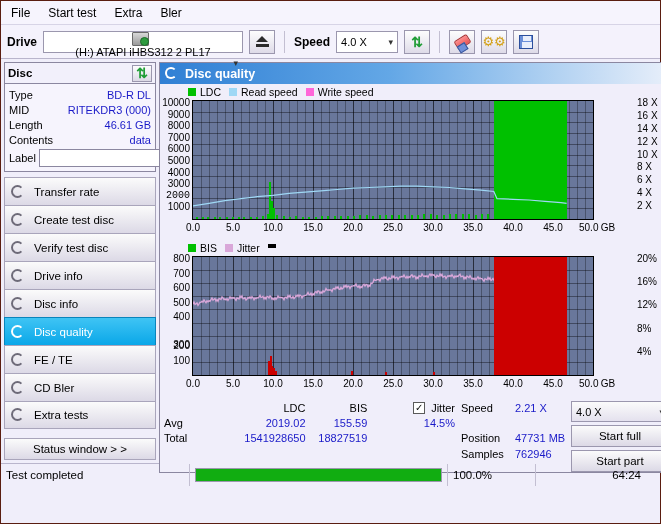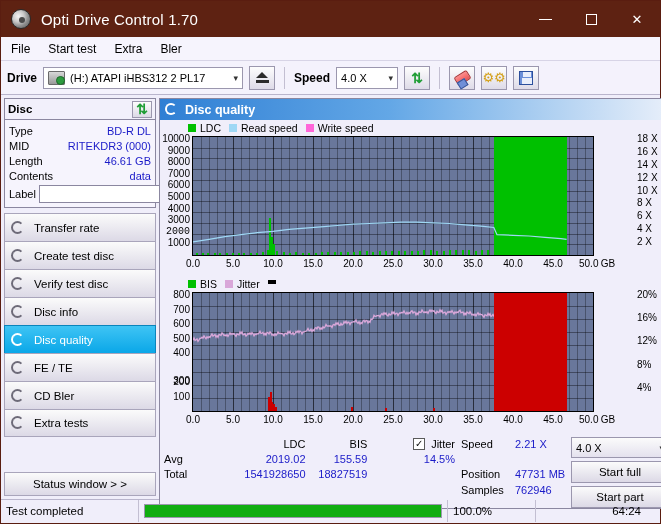--- a/index.html
+++ b/index.html
@@ -33,21 +33,21 @@
              padding-left:10px; gap:18px; font-size:12px; border-bottom:1px solid #d7d4e6; }
   .menubar span { cursor:default; }
 
   
   .drivebar { height:34px; background:#f4f2fc; display:flex; align-items:center;
               padding:0 6px; gap:6px; border-bottom:1px solid #b9b5cc; }
   .lbl-bold { font-weight:bold; font-size:12px; }
   .combo { height:22px; background:#fff; border:1px solid #9b97ae; display:flex;
            align-items:center; padding:0 4px; font-size:11px; position:relative; }
   .combo .chev { margin-left:auto; padding-left:8px; color:#333; font-size:9px; }
-  .drive-combo { width:200px; }
+  .drive-combo { width:200px;flex-direction:column; }
   .drive-ico { width:17px; height:14px; margin-right:5px; flex:0 0 auto; position:relative;
                background:linear-gradient(#d8d8d8,#9a9a9a); border:1px solid #6a6a6a; border-radius:1px; }
   .drive-ico::after { content:""; position:absolute; right:-1px; bottom:-1px; width:7px; height:7px;
                       border-radius:50%; background:#2e9b3f; border:1px solid #1d6b2a; }
   .tbtn { width:26px; height:24px; background:linear-gradient(#fdfdfd,#dedbe8);
           border:1px solid #9b97ae; display:flex; align-items:center; justify-content:center; }
   .sep { width:1px; height:22px; background:#c3bfd2; margin:0 3px; }
   .speed-combo { width:62px; }
   
   .ej-tri { width:0;height:0;border-left:6px solid transparent;border-right:6px solid transparent;
@@ -156,46 +156,33 @@
   .sr-btns { display:flex; flex-direction:column; gap:3px; padding-top:1px; }
   .sbtn { width:98px; height:22px; background:linear-gradient(#fbfbfb,#dcd9e6);
           border:1px solid #9b97ae; display:flex;align-items:center;justify-content:center;
           font-size:11.5px; }
 
   
   .statusbar { height:22px; display:flex; align-items:center; background:#f0eefa;
                border-top:1px solid #b9b5cc; font-size:11.5px; }
   .sb-cell { height:22px; display:flex; align-items:center; padding:0 5px;
              border-right:1px solid #c3bfd2; }
-  .sb-text { width:138px; }
+  .sb-text { width:189px; }
   .sb-prog { flex:1; }
   .progtrack { flex:1; height:14px; background:#e6e4ef; border:1px solid #9b97ae; }
   .progfill { height:100%; background:#11ad11; }
   .sb-pct { width:88px; }
   .sb-time { width:110px; justify-content:flex-end; border-right:none; }
   .grip { width:14px; height:22px; }
 </style>
 </head>
 <body>
 
 <div id="app">
 
-  <div class="titlebar">
-    <div class="tb-icon"></div>
-    <div class="tb-title">Opti Drive Control 1.70</div>
-    <div class="tb-ctrls">
-      <div class="tb-btn">
-          <span class="min"></span>
-        </div>
-      <div class="tb-btn">
-          <span class="max"></span>
-        </div>
-      <div class="tb-btn">✕</div>
-    </div>
-  </div>
 
   <div class="menubar">
     <span>File</span>
     <span>Start test</span>
     <span>Extra</span>
     <span>Bler</span>
   </div>
 
   <div class="drivebar">
     <div class="lbl-bold">Drive</div>
@@ -280,20 +267,26 @@
           <span class="nav-ico">
               <span class="d"></span>
             </span>
           <span>Create test disc</span>
         </div>
         <div class="navitem">
           <span class="nav-ico">
               <span class="d"></span>
             </span>
           <span>Verify test disc</span>
+        </div>
+        <div class="navitem">
+          <span class="nav-ico">
+              <span class="d"></span>
+            </span>
+          <span>Drive info</span>
         </div>
         <div class="navitem">
           <span class="nav-ico">
               <span class="d"></span>
             </span>
           <span>Disc info</span>
         </div>
         <div class="navitem active">
           <span class="nav-ico">
               <span class="d"></span>

